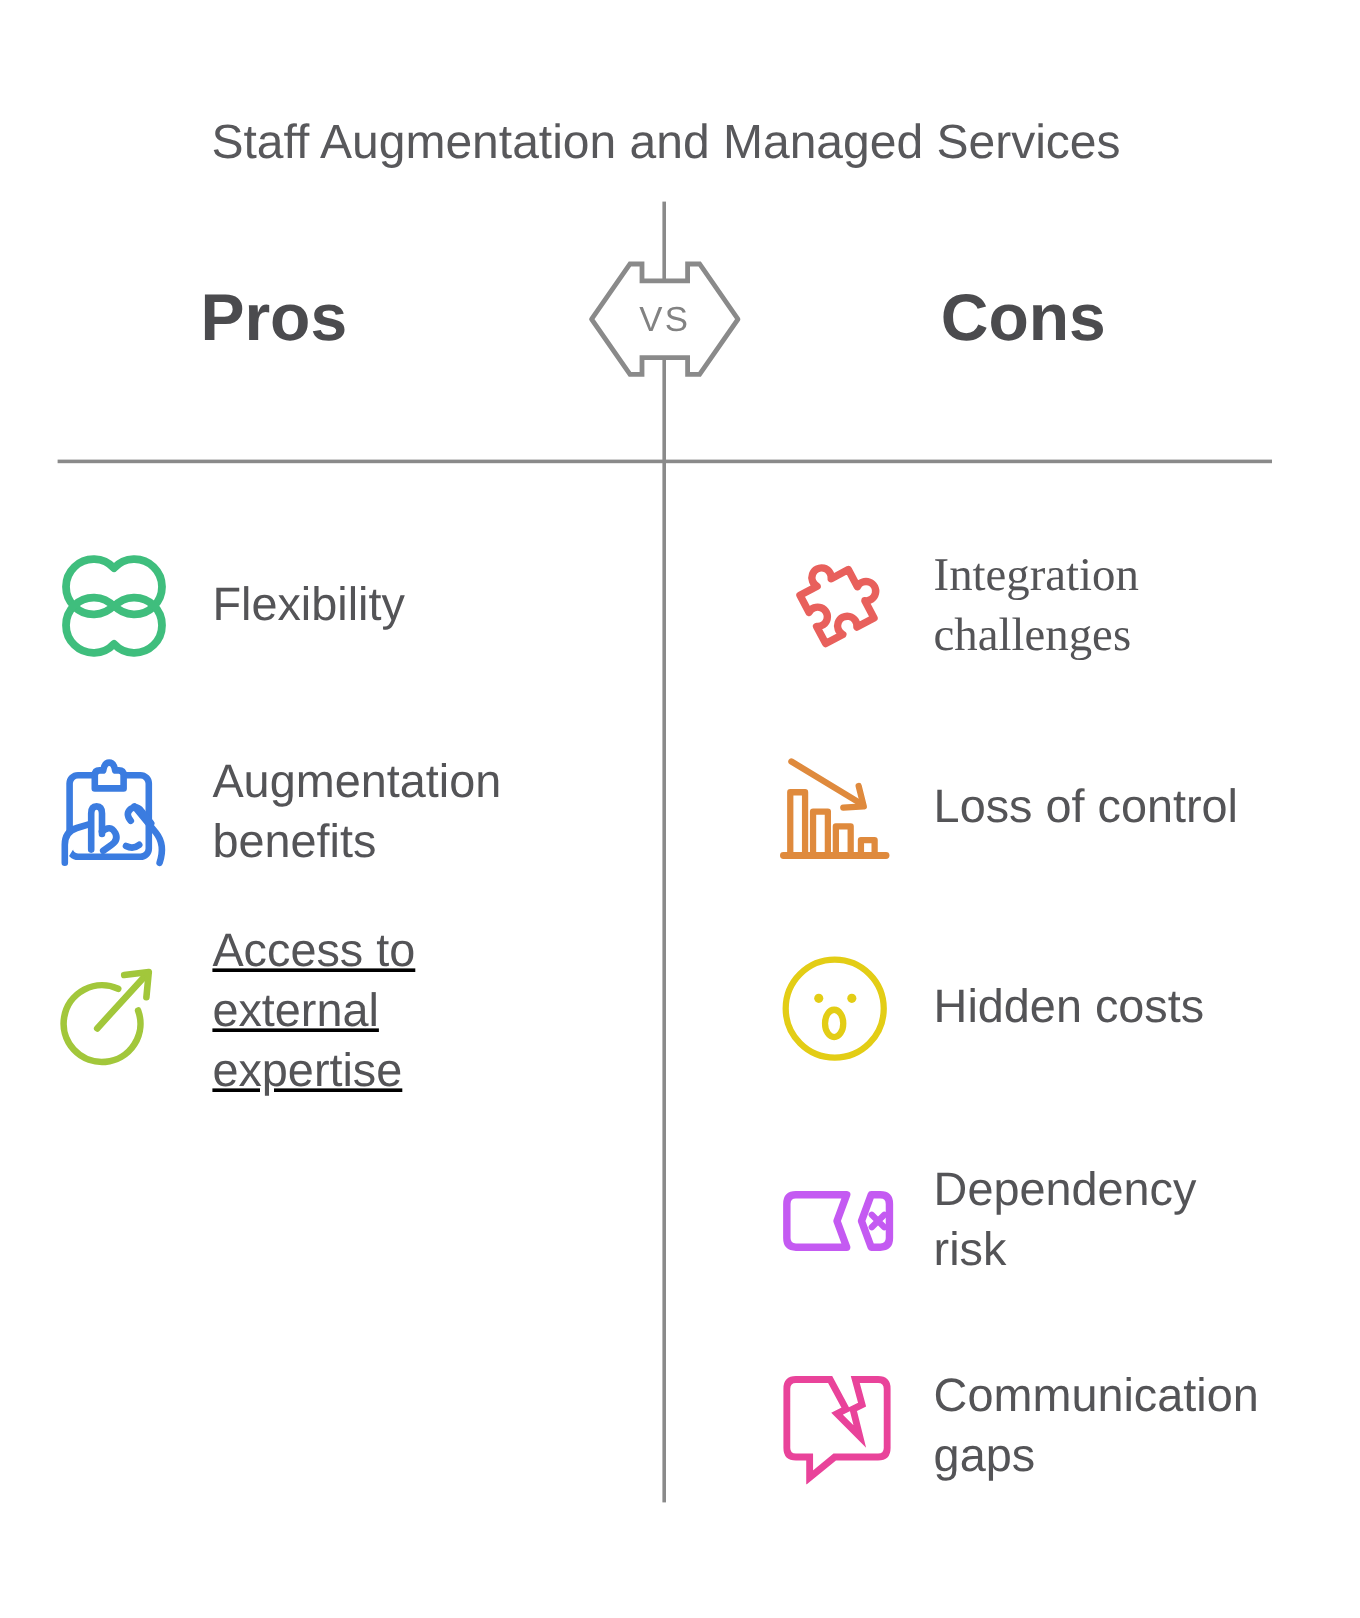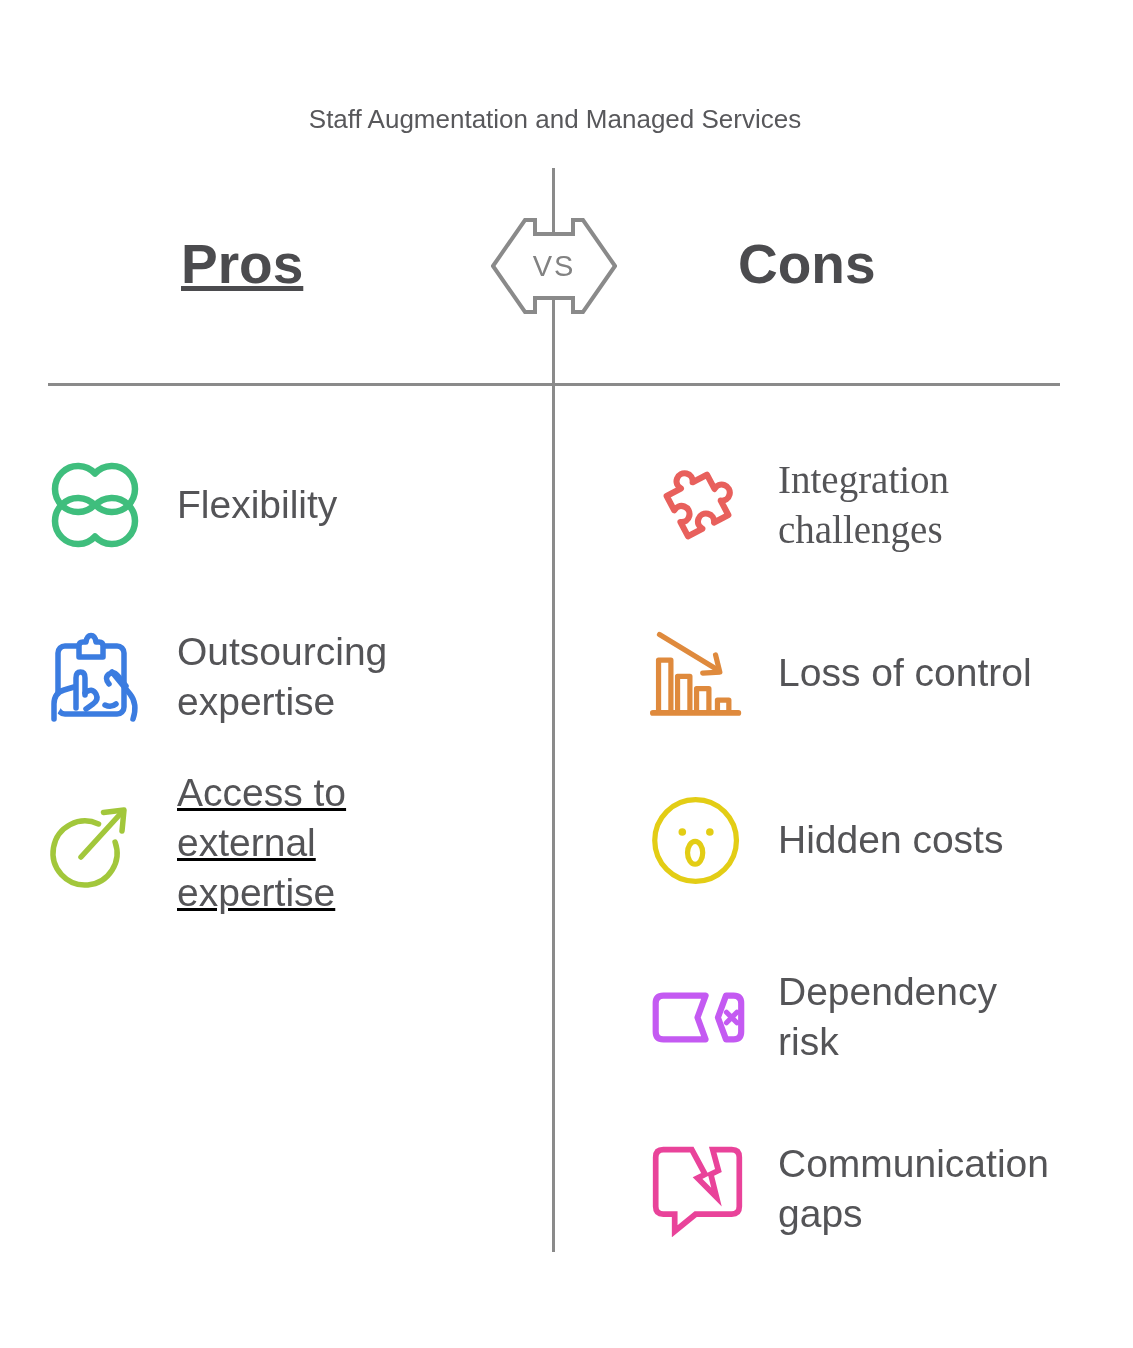--- a/index.html
+++ b/index.html
@@ -2,30 +2,30 @@
 <html><head>
 <meta charset="utf-8">
 <style>
   html,body{margin:0;padding:0;background:#fff;}
   .canvas{
     position:relative;width:1133px;height:1348px;background:#ffffff;
     font-family:"Liberation Sans",sans-serif;overflow:hidden;
   }
   .title{
     position:absolute;left:555px;top:96px;transform:translateX(-50%);
-    white-space:nowrap;font-size:26px;line-height:46px;color:#58585B;
+    white-space:nowrap;font-size:40px;line-height:46px;color:#58585B;
   }
   .vline{position:absolute;left:552px;top:168px;width:3px;height:1084px;background:#8A8A8A;}
   .hline{position:absolute;left:48px;top:383px;width:1012px;height:3px;background:#8A8A8A;}
   .vs-badge{position:absolute;left:491px;top:214px;width:126px;height:104px;}
   .col-heading{
     position:absolute;top:233px;font-size:55px;font-weight:700;color:#4B4B4E;line-height:62px;
   }
-  .pros-heading{left:181px;text-decoration:underline;}
-  .cons-heading{left:738px;}
+  .pros-heading{left:167px;}
+  .cons-heading{left:784px;}
   .row{position:absolute;display:flex;align-items:center;gap:33px;}
   .row .ic{flex:0 0 auto;display:block;}
   .label{font-size:39px;line-height:50px;color:#545457;}
   .row-left{left:45px;gap:32px;}  .row-left .label{width:300px;}
   .row-right{left:650px;} .row-right .label{width:280px;}
   .r-l1{top:450px;height:110px;}
   .r-l2{top:622px;height:110px;}
   .r-l3{top:766px;height:154px;text-decoration:underline;}
   .r-r1{top:450px;height:110px;font-family:Liberation Serif, serif;}
   .r-r2{top:618px;height:110px;}
@@ -69,21 +69,21 @@
         <path d="M34 30 V19 Q34 15 38 15 H41 Q42 8.5 46 8.5 Q50 8.5 51 15 H54 Q58 15 58 19 V30 Z" fill="#ffffff"></path>
         <path d="M9 92 V77 Q9 66 19 63 L29 60" fill="#ffffff" stroke="none"></path>
         <path d="M9 92 V77 Q9 66 19 63 L29 60"></path>
         <path d="M31 81 V51 Q31 45 35.5 45 Q40 45 40 51 V68" fill="#ffffff"></path>
         <path d="M40 66 Q47 60 51 67 Q54 73 48 77 L41 82"></path>
         <path d="M88 92 Q93 77 85 67 L67 45"></path>
         <path d="M64 57 Q59 51 64 47 Q69 44 73 49 L81 59"></path>
         <path d="M60 78 Q66 81 71 77"></path>
       </g>
     </svg>
-    <div class="label">Outsourcing expertise</div>
+    <div class="label">Augmentation benefits</div>
   </div>
 
   <div class="row row-left r-l3">
     <svg class="ic" width="100" height="100" viewBox="0 0 100 100">
       <g fill="none" stroke-width="5.5" stroke-linecap="round" stroke-linejoin="round" stroke="#A2C73B">
         <path d="M70.1 49.1 A32 32 0 1 1 53.5 31"></path>
         <path d="M36 64 L78 18"></path>
         <path d="M58.5 19.5 L79 17 L77 38"></path>
       </g>
     </svg>

